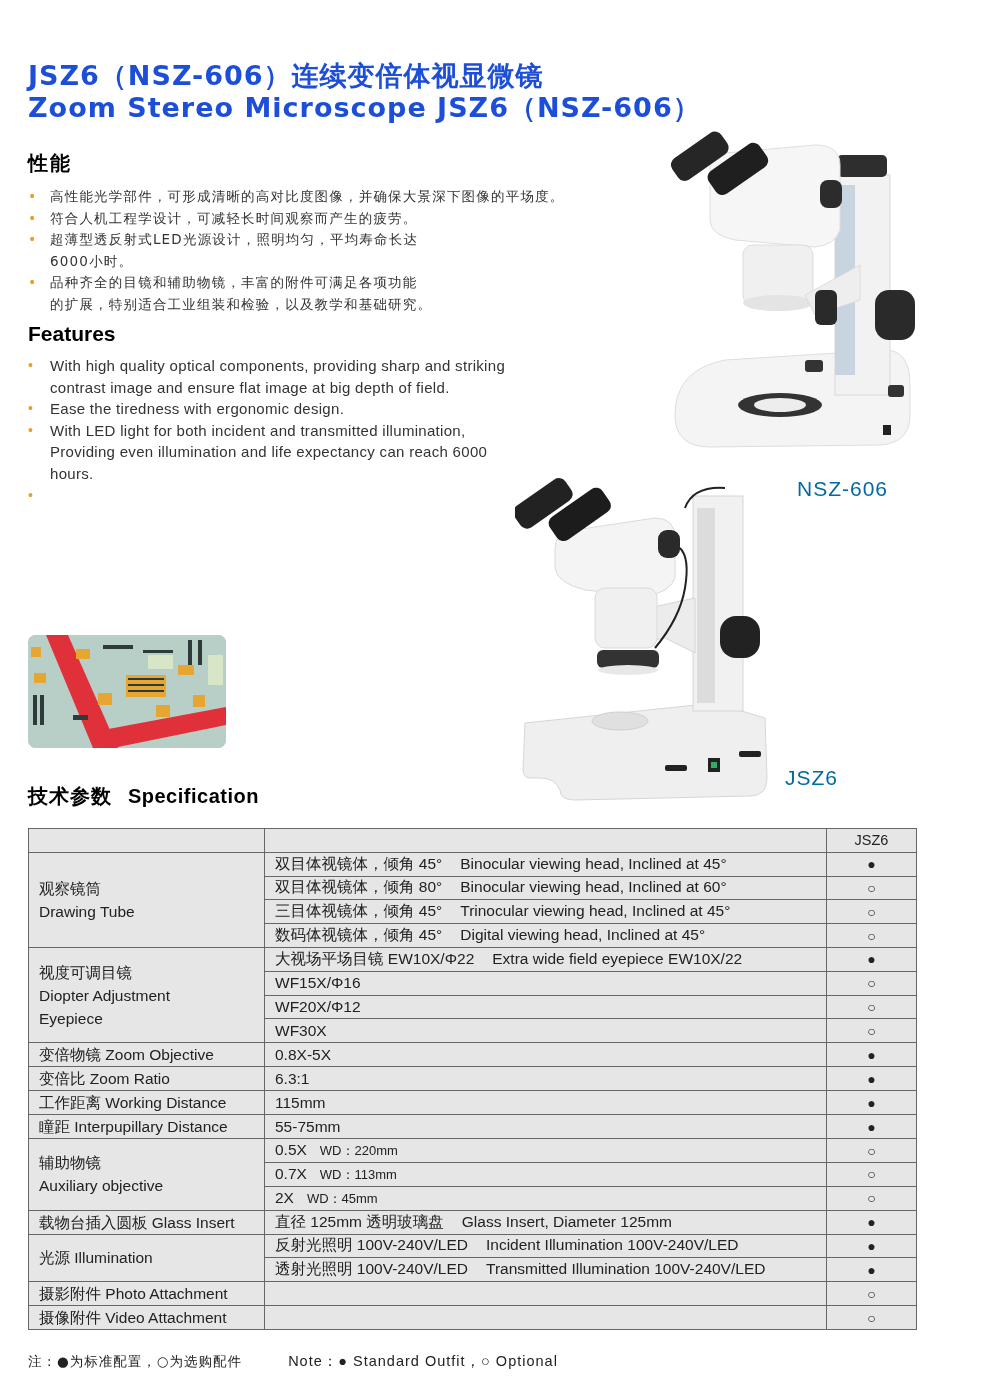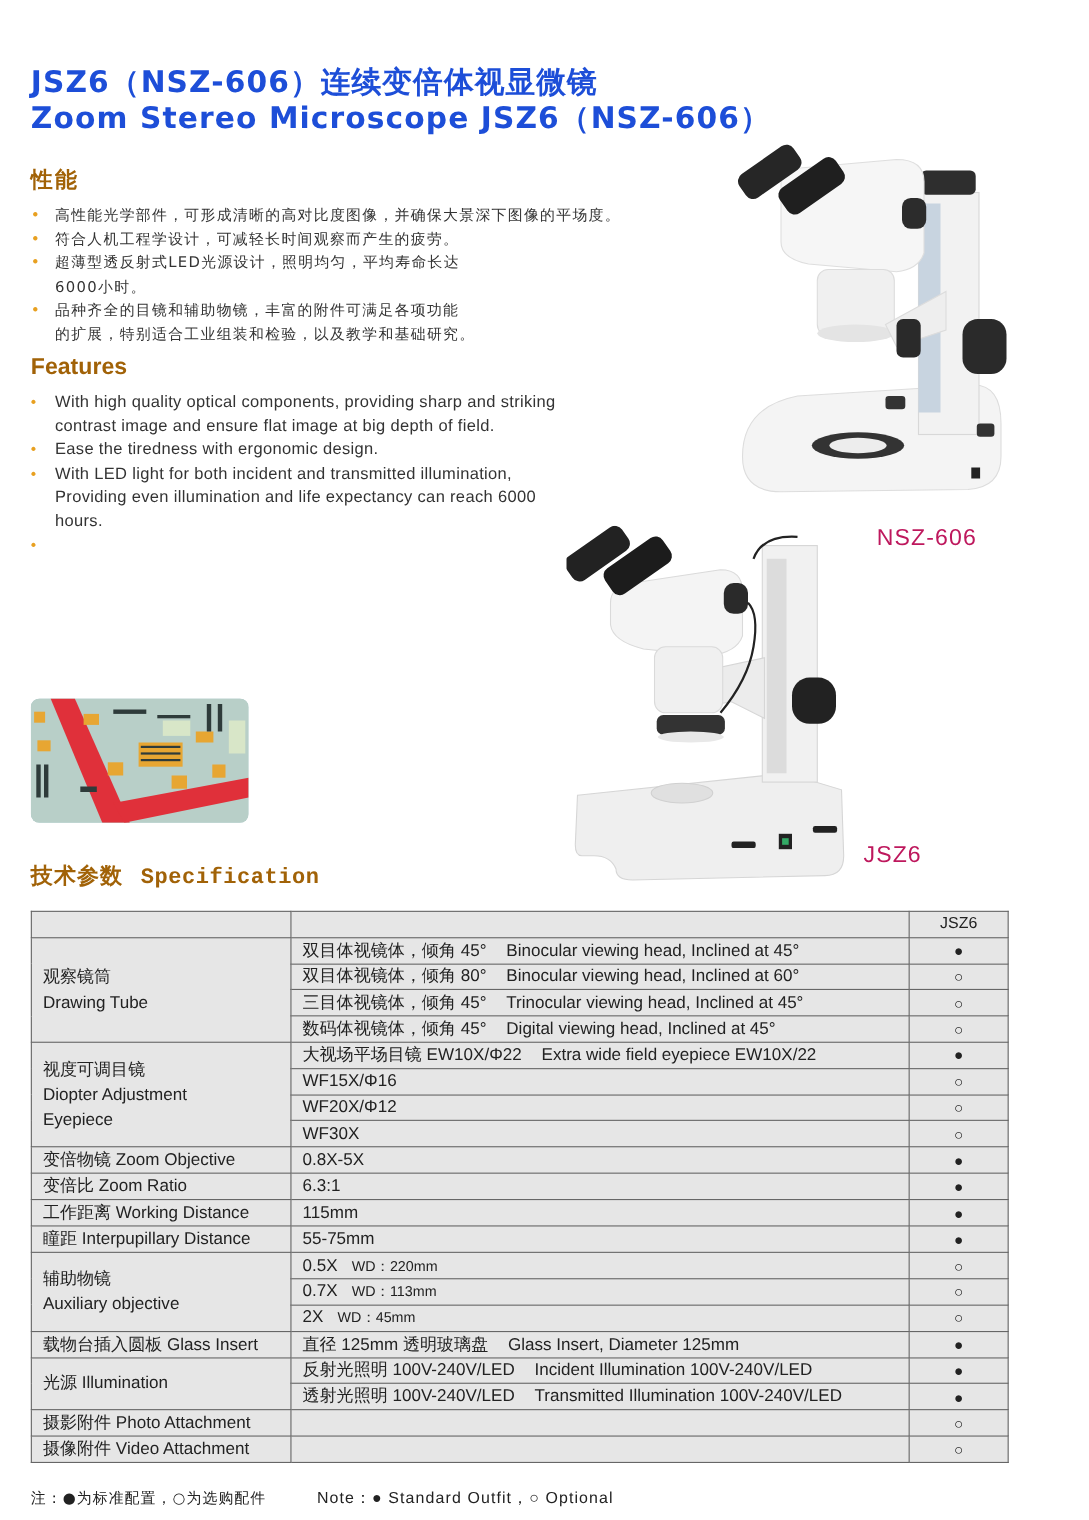--- a/index.html
+++ b/index.html
@@ -2,33 +2,33 @@
 <html><head>
   <meta charset="utf-8">
   <style>
     * { margin: 0; padding: 0; box-sizing: border-box; }
     html, body { width: 990px; height: 1382px; background: #ffffff; overflow: hidden; }
     body { position: relative; font-family: "Liberation Sans", "DejaVu Sans", sans-serif; color: #222; }
 
     .title-block { position: absolute; left: 28px; top: 60px; }
     .title-line { font-family: "DejaVu Sans", "Liberation Sans", sans-serif; font-weight: bold; color: #1d4ed8; font-size: 27px; line-height: 32px; letter-spacing: 1px; white-space: nowrap; }
 
-    .section-h { position: absolute; left: 28px; font-weight: bold; color: #a16207; }
+    .section-h { position: absolute; left: 28px; font-weight: bold; color: #000000; }
     .h-cn { top: 150px; font-size: 20px; font-family: "DejaVu Sans", sans-serif; letter-spacing: 2px; }
     .h-en { top: 322px; font-size: 21px; }
     .h-spec { top: 783px; font-size: 20px; font-family: "DejaVu Sans", sans-serif; letter-spacing: 1px; }
 
     ul.bullets { position: absolute; list-style: none; }
     ul.bullets li { position: relative; padding-left: 22px; }
     ul.bullets li .dot { position: absolute; left: 0; color: #e8a020; font-size: 14px; }
     .cn-list { left: 28px; top: 186px; width: 660px; font-family: "DejaVu Sans", sans-serif; font-size: 13.5px; line-height: 21.5px; letter-spacing: 1.2px; color: #333; }
     .en-list { left: 28px; top: 355px; width: 500px; font-size: 15px; line-height: 21.6px; color: #333; letter-spacing: 0.3px; }
 
     .scope { position: absolute; }
-    .label-model { position: absolute; font-size: 21px; color: #be185d; letter-spacing: 1px; }
+    .label-model { position: absolute; font-size: 21px; color: #0369a1; letter-spacing: 1px; }
 
     .chip-photo { position: absolute; left: 28px; top: 635px; width: 198px; height: 113px; border-radius: 8px; overflow: hidden; }
 
     table.spec { position: absolute; left: 28px; top: 828px; width: 889px; border-collapse: collapse; font-size: 15.5px; background: #e6e6e6; }
     table.spec td { border: 1.5px solid #666; height: 23.8px; padding: 0 10px; white-space: nowrap; color: #222; vertical-align: middle; }
     table.spec td.cat { width: 236px; line-height: 23px; }
     table.spec td.mark { width: 90px; text-align: center; padding: 0; font-size: 14px; }
     table.spec td.hdr { text-align: center; font-size: 14.5px; }
     .gap { display: inline-block; width: 18px; }
     .small { font-size: 13px; }
@@ -142,21 +142,21 @@
     <rect x="115" y="15" width="30" height="3"></rect>
       <rect x="45" y="80" width="15" height="5"></rect>
   </g>
   <g fill="#d8e6c8">
       <rect x="120" y="20" width="25" height="14"></rect>
       <rect x="180" y="20" width="15" height="30"></rect>
     </g>
 </svg>
 
 <div class="section-h h-spec">
-  <span>技术参数</span>&nbsp;&nbsp;<span style="font-family:Liberation Mono, monospace; letter-spacing:0.5px;">Specification</span>
+  <span>技术参数</span>&nbsp;&nbsp;<span style="font-family:Liberation Sans, sans-serif; letter-spacing:0.5px;">Specification</span>
 </div>
 
 <table class="spec">
   <tbody>
     <tr>
       <td class="cat"></td>
       <td></td>
       <td class="mark hdr">JSZ6</td>
     </tr>
 

